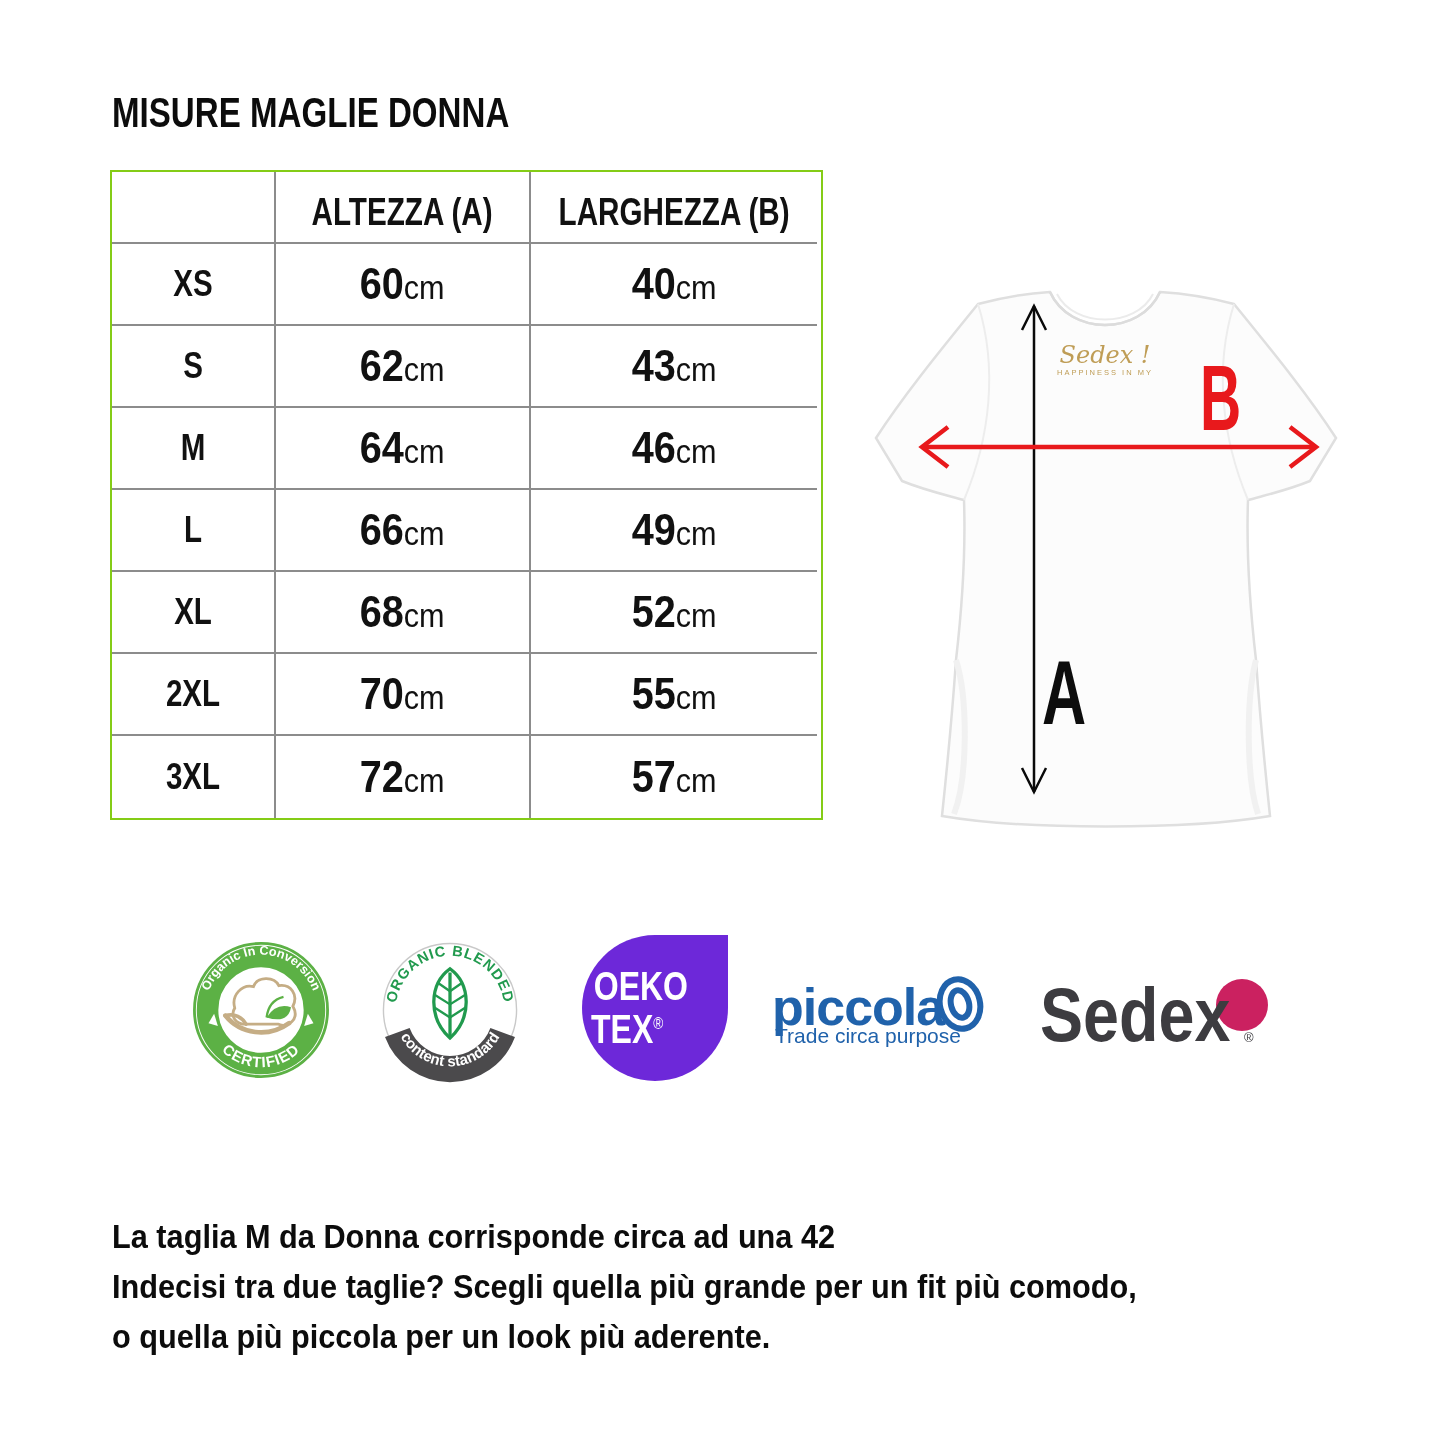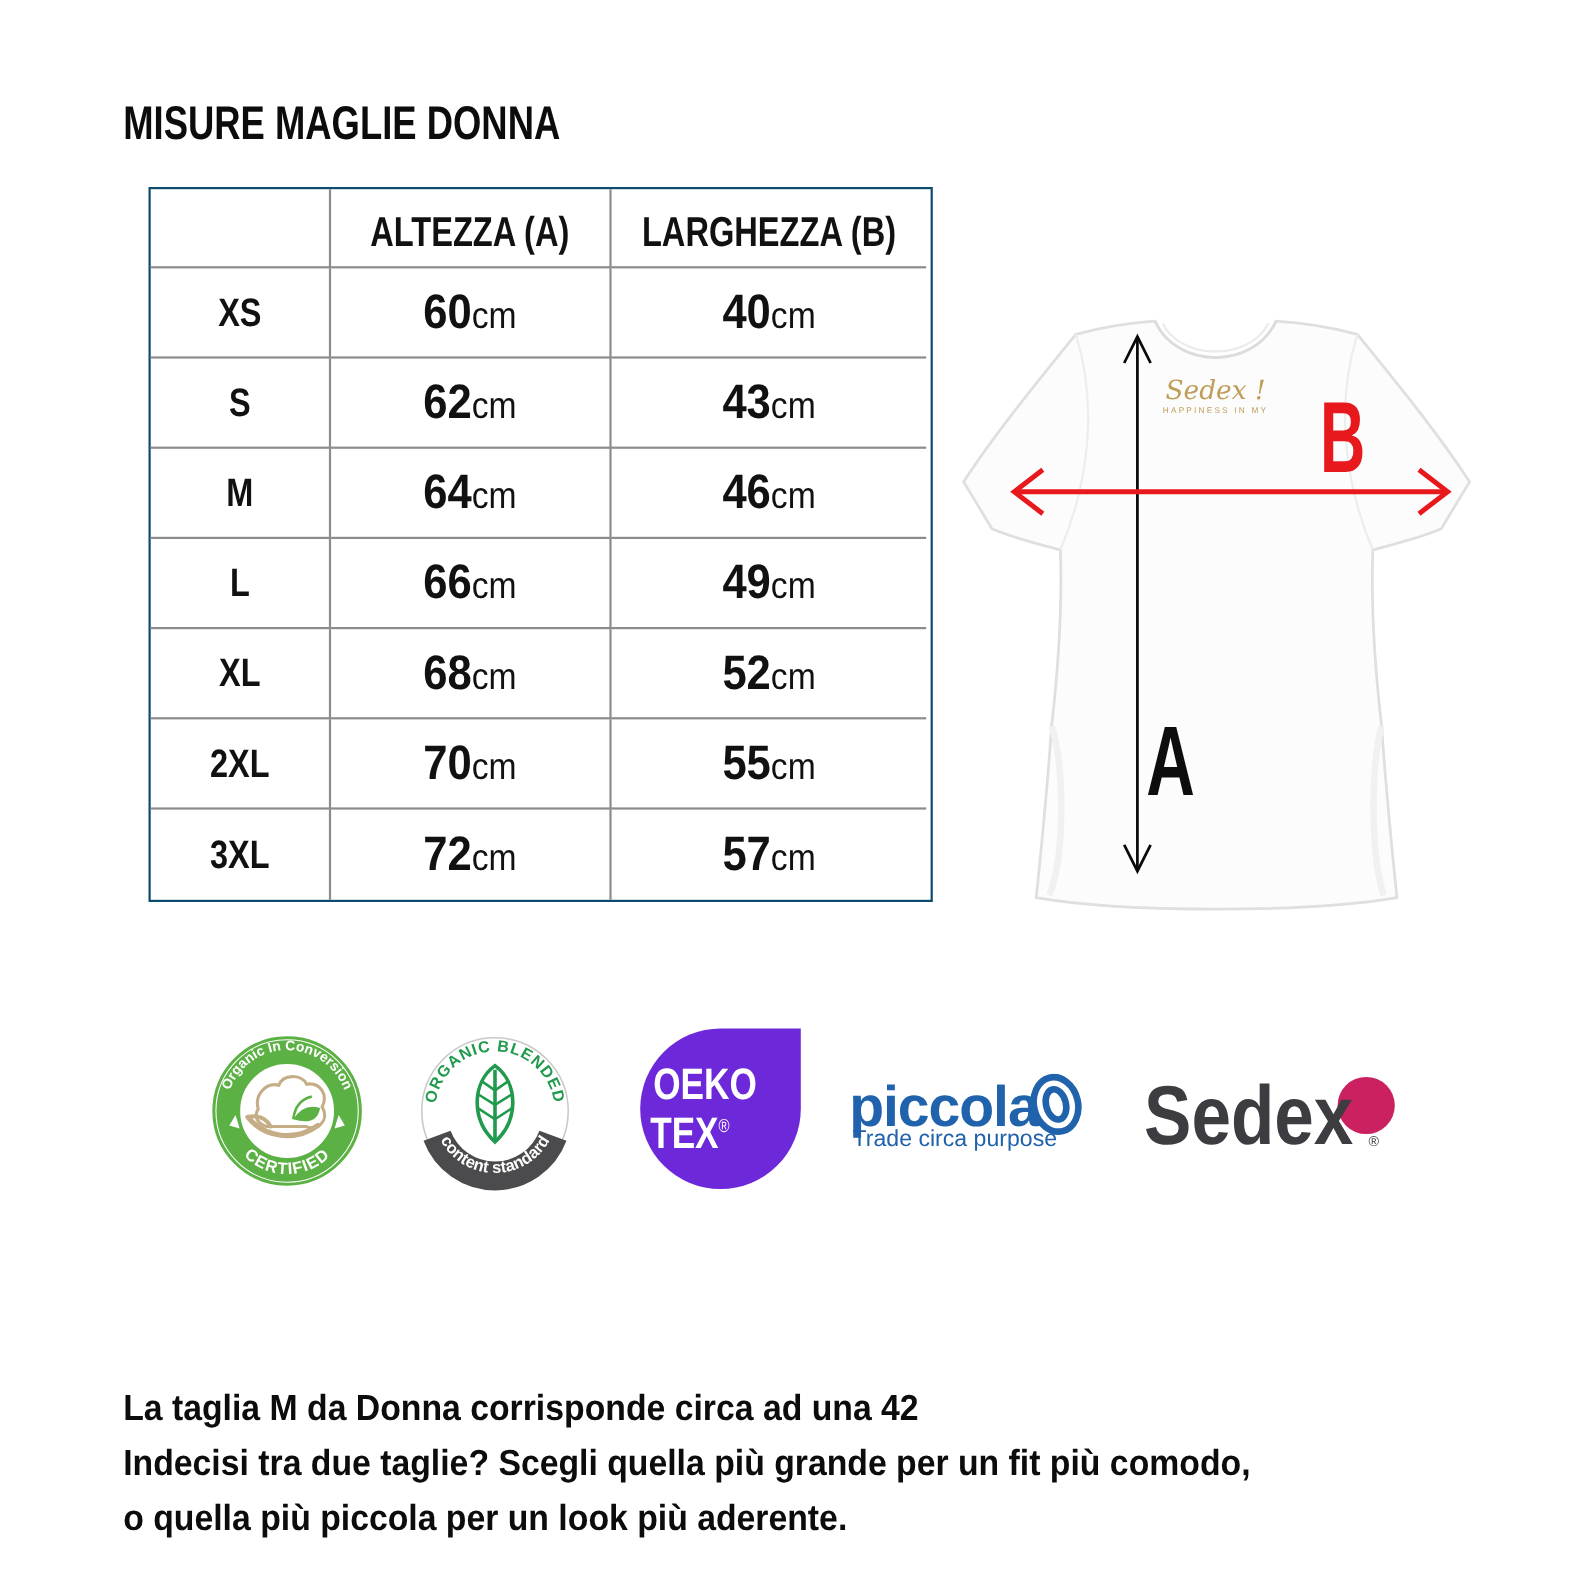--- a/index.html
+++ b/index.html
@@ -7,23 +7,23 @@
           font-family:"Liberation Sans",sans-serif;color:#111;}
   .abs{position:absolute;}
   .cx{display:inline-block;transform-origin:left center;white-space:nowrap;}
   .cxc{display:inline-block;transform-origin:center center;white-space:nowrap;}
 
   
   #title{left:112px;top:88px;font-size:43px;font-weight:bold;color:#0c0c0c;}
   #title .cx{transform:scaleX(.77);}
 
   
-  #size-table{left:110px;top:170px;width:709px;border:2px solid #0c4a6e;background:#fff;
+  #size-table{left:110px;top:170px;width:709px;border:2px solid #84cc16;background:#fff;
               display:grid;grid-template-columns:164px 255px 286px;
-              grid-template-rows:72px repeat(7,82px);margin-left:25px;}
+              grid-template-rows:72px repeat(7,82px);}
   .tcell{border-right:2px solid #8c8c8c;border-bottom:2px solid #8c8c8c;
          display:flex;align-items:center;justify-content:center;}
   .tcell.last-col{border-right:none;}
   .tcell.last-row{border-bottom:none;}
   .th{font-size:38px;font-weight:bold;padding-top:10px;}
   .th .cxc{transform:scaleX(.78);}
   .size-lab{font-size:36px;font-weight:bold;}
   .size-lab .cxc{transform:scaleX(.82);}
   .val{font-size:44px;font-weight:bold;}
   .val .cxc{transform:scaleX(.9);}
@@ -57,21 +57,21 @@
   #amfori-word{left:772px;top:977px;font-size:52px;font-weight:bold;color:#2062ab;letter-spacing:-1px;}
   #amfori-tag{left:775px;top:1024px;font-size:21px;color:#2062ab;}
   #amfori-icon{left:936px;top:976px;}
 
   #sedex-dot{left:1216px;top:979px;width:52px;height:52px;border-radius:50%;background:#cb2160;}
   #sedex-word{left:1040px;top:973px;font-size:76px;line-height:1.1;font-weight:bold;color:#3d3c40;z-index:2;}
   #sedex-word .cx{transform:scaleX(.85);}
   #sedex-reg{left:1244px;top:1030px;font-size:13px;color:#3d3c40;z-index:2;}
 
   
-  #footer{left:112px;top:1212px;font-size:33px;font-weight:bold;color:#0c0c0c;margin-top:43px;}
+  #footer{left:112px;top:1212px;font-size:33px;font-weight:bold;color:#0c0c0c;}
   #footer div{line-height:50px;}
   #footer .cx{transform:scaleX(.93);}
 </style>
 </head>
 <body>
 
 <div id="canvas">
 
   <div class="abs" id="title">
     <span class="cx">MISURE MAGLIE DONNA</span>

